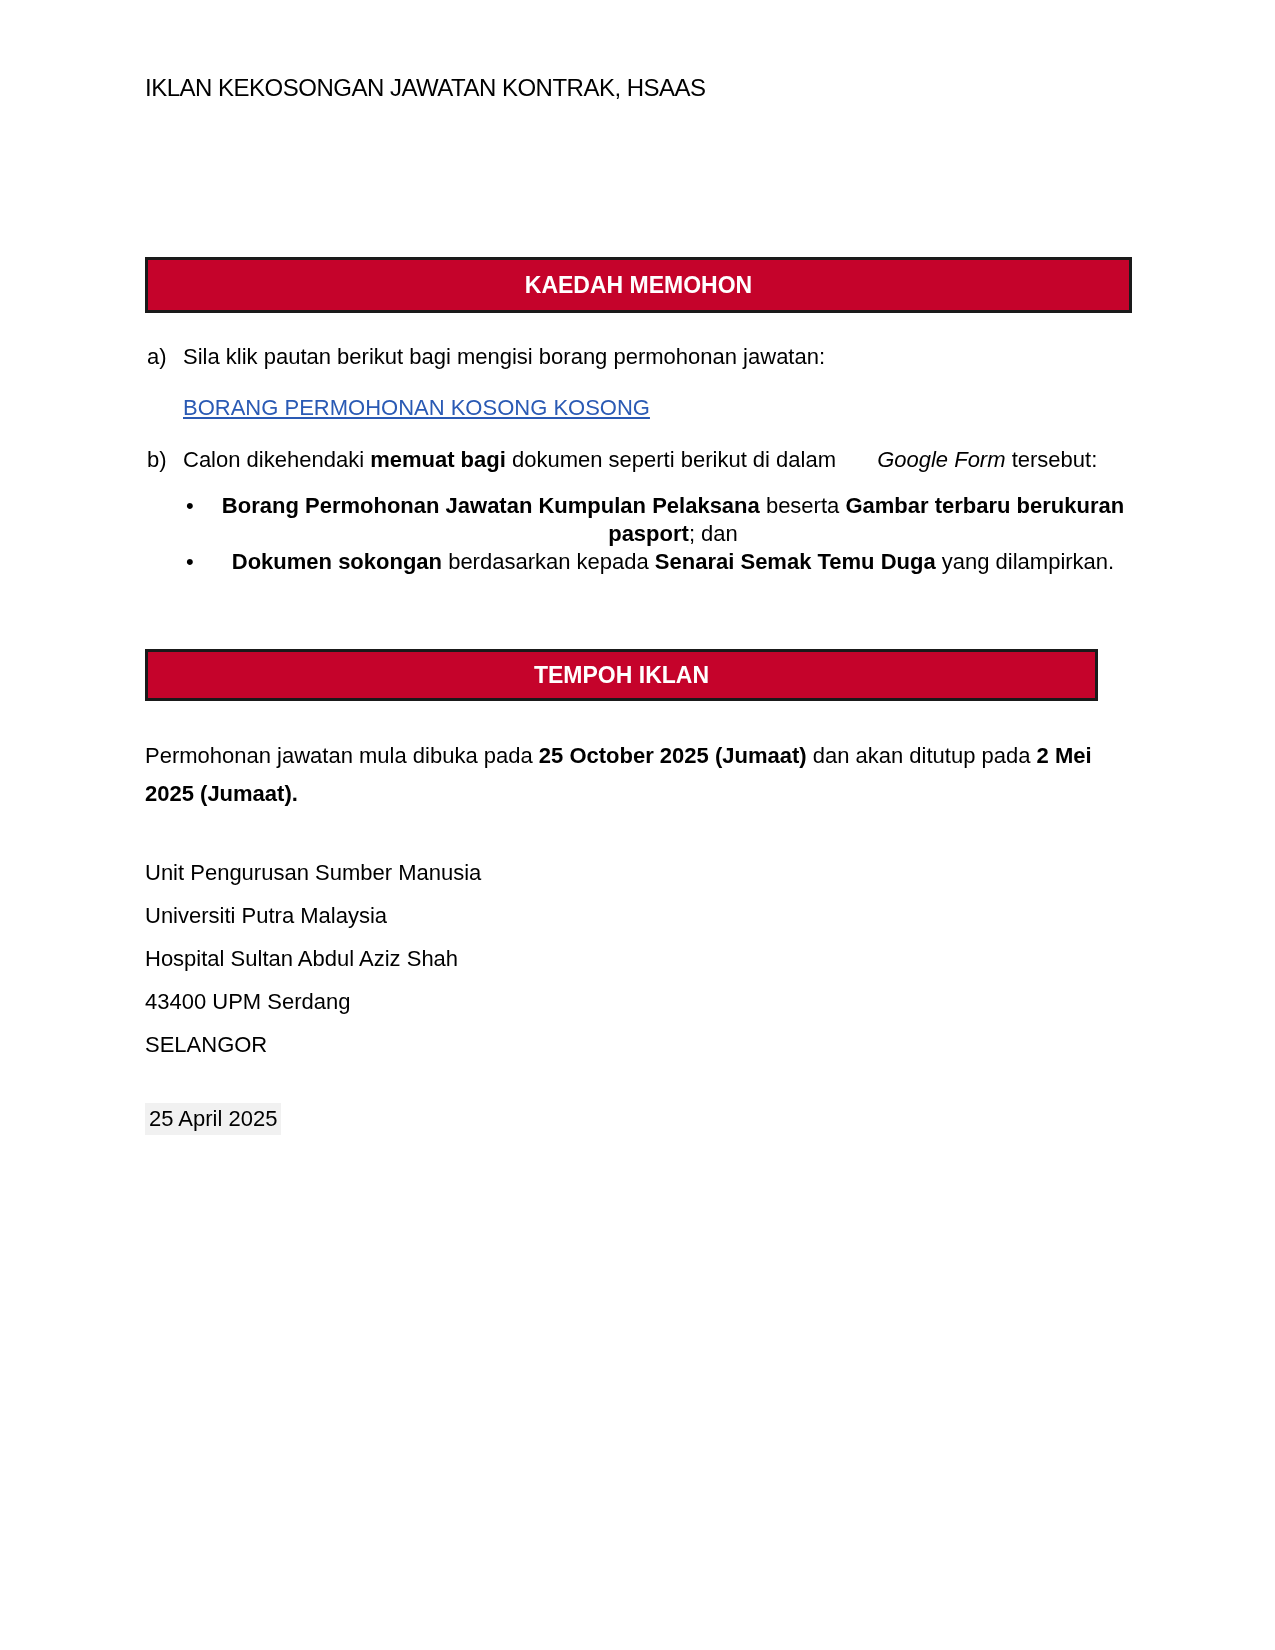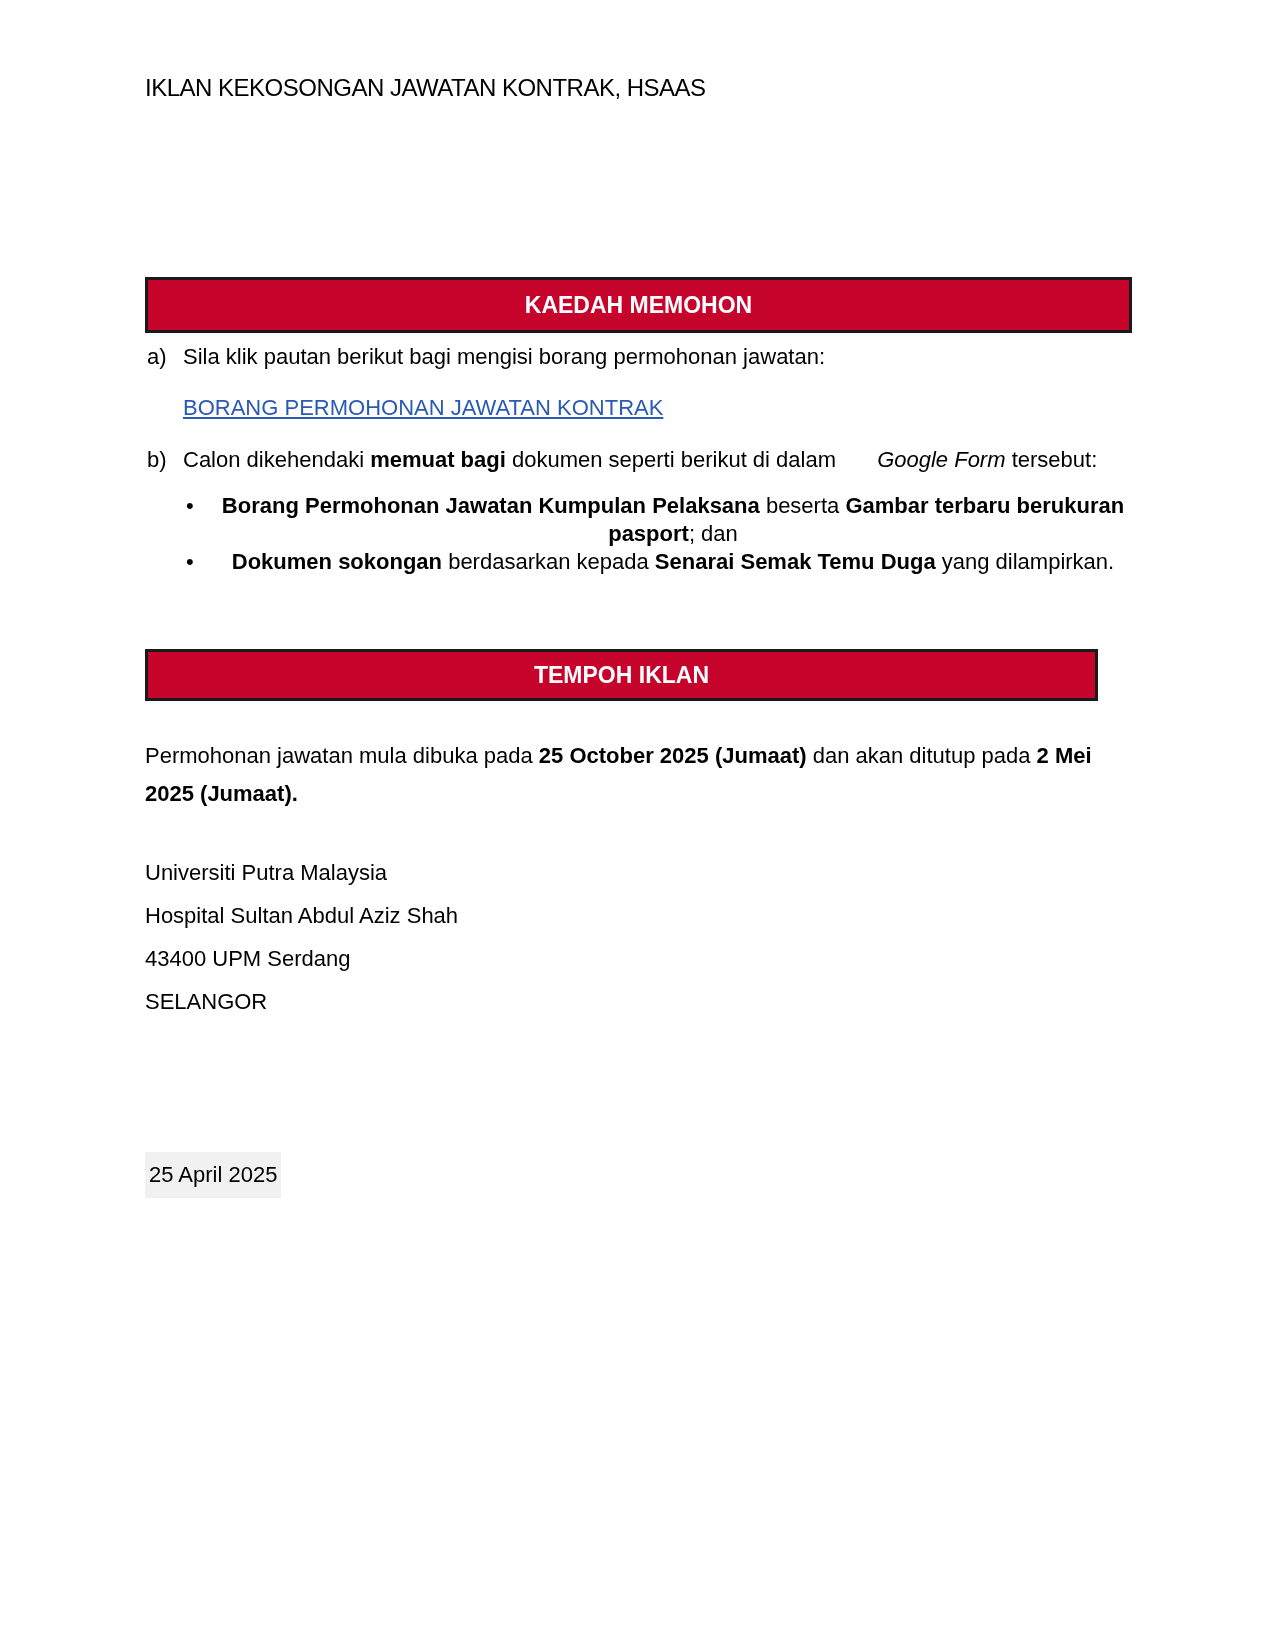--- a/index.html
+++ b/index.html
@@ -20,21 +20,21 @@
   }
 
   
   .banner {
     position:absolute; left:145px;
     background:var(--banner-bg,#C5032B);
     border:3px solid var(--banner-border,#1A1A1A);
     color:var(--banner-text,#ffffff);
     font-weight:bold; text-align:center; font-size:23px;
   }
-  .banner-kaedah { top:277px; width:981px; height:50px; line-height:50px; }
+  .banner-kaedah { top:257px; width:981px; height:50px; line-height:50px; }
   .banner-tempoh { top:649px; width:947px; height:46px; line-height:46px; }
 
   .txt { font-size:22px; line-height:28px; }
 
   .item-label { position:absolute; left:147px; }
   .item-body  { position:absolute; left:183px; width:949px; }
 
   .row-a-top    { top:343px; }
   .row-link-top { top:394px; }
   .row-b-top    { top:446px; }
@@ -54,43 +54,43 @@
     position:absolute; left:145px; top:737px; width:987px;
     font-size:22px; line-height:38px;
   }
 
   .address-block {
     position:absolute; left:145px; top:851px;
     font-size:22px; line-height:43px;
   }
 
   .doc-date {
-    position:absolute; left:145px; top:1152px;
+    position:absolute; left:145px; top:1103px;
     font-size:22px; line-height:28px;
     background:var(--date-shading,#F1F1F1);
-    padding:9px 4px;
+    padding:2px 4px;
   }
 
   b { font-weight:bold; }
   i { font-style:italic;margin-left:35px; }
 </style>
 </head>
 <body>
 
 <div class="page">
 
   <div class="doc-header">IKLAN KEKOSONGAN JAWATAN KONTRAK, HSAAS</div>
 
   <div class="banner banner-kaedah">KAEDAH MEMOHON</div>
 
   <div class="txt item-label row-a-top">a)</div>
   <div class="txt item-body row-a-top">Sila klik pautan berikut bagi mengisi borang permohonan jawatan:</div>
 
   <div class="txt item-body row-link-top">
-    <a class="doc-link">BORANG PERMOHONAN JAWATAN KONTRAK</a>
+    <a class="doc-link">BORANG PERMOHONAN KOSONG KOSONG</a>
   </div>
 
   <div class="txt item-label row-b-top">b)</div>
   <div class="txt item-body row-b-top">
     <span>Calon dikehendaki </span><b>memuat bagi</b><span> dokumen seperti berikut di dalam </span><i>Google Form</i><span> tersebut:</span>
   </div>
 
   <div class="bullet-list txt">
     <div class="bullet-item">
       <span class="bullet-marker">•</span>
@@ -102,20 +102,21 @@
     </div>
   </div>
 
   <div class="banner banner-tempoh">TEMPOH IKLAN</div>
 
   <div class="tempoh-paragraph">
     <span>Permohonan jawatan mula dibuka pada </span><b>25 October 2025 (Jumaat)</b><span> dan akan ditutup pada </span><b>2 Mei 2025 (Jumaat).</b>
   </div>
 
   <div class="address-block">
+    <div>Unit Pengurusan Sumber Manusia</div>
     <div>Universiti Putra Malaysia</div>
     <div>Hospital Sultan Abdul Aziz Shah</div>
     <div>43400 UPM Serdang</div>
     <div>SELANGOR</div>
   </div>
 
   <div class="doc-date">25 April 2025</div>
 
 </div>
 

